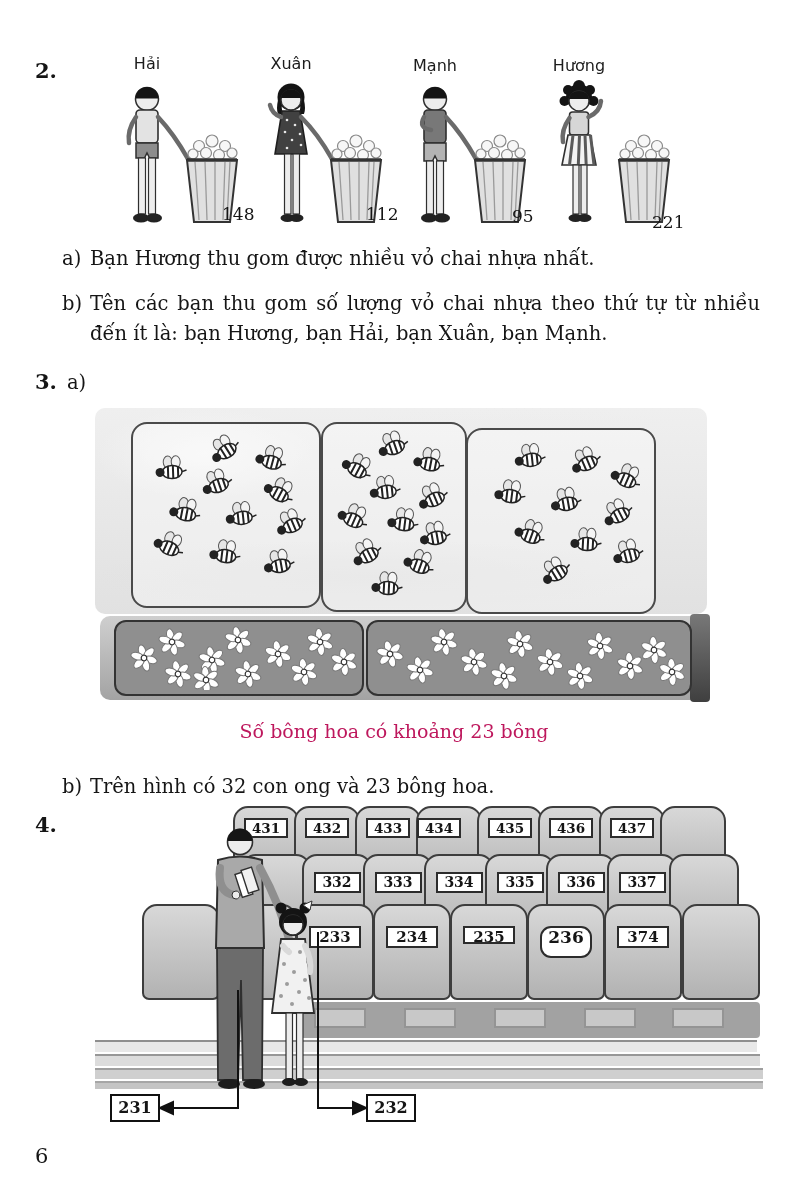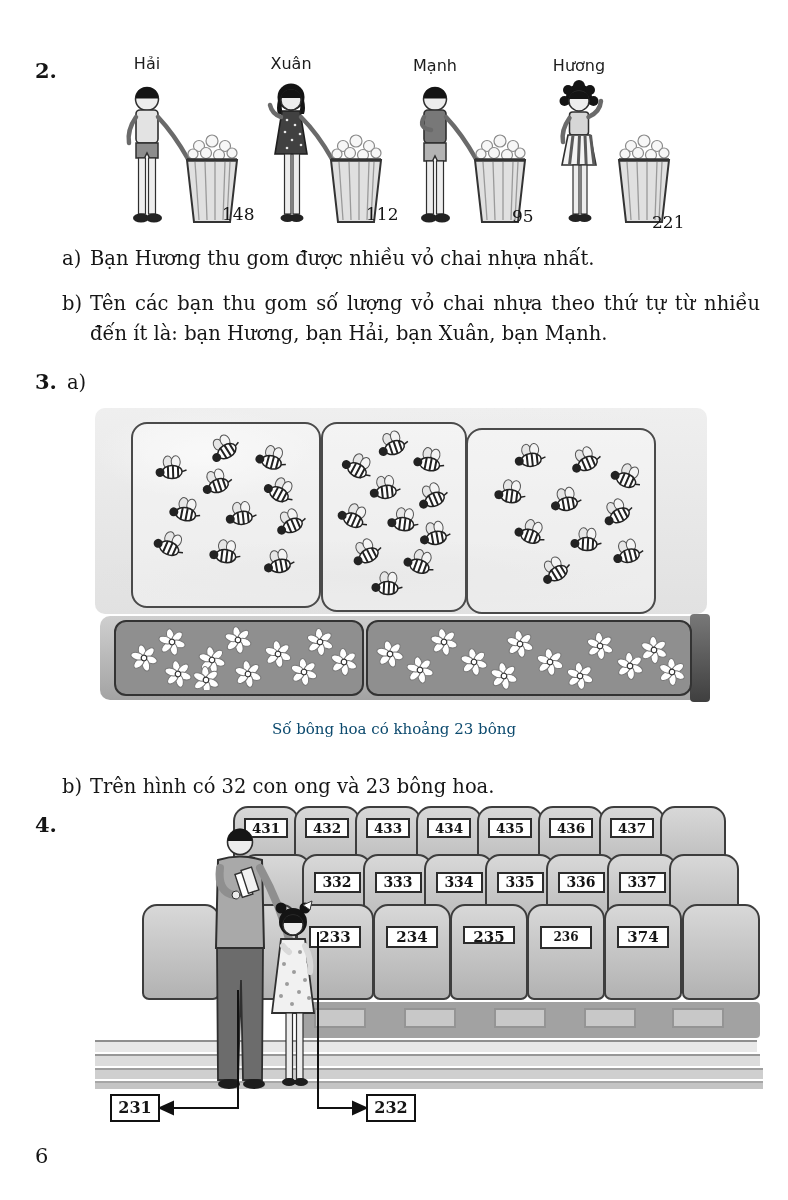--- a/index.html
+++ b/index.html
@@ -17,21 +17,21 @@
   .count{font-size:17px;}
   .cloudbg{background:
      radial-gradient(closest-side at 18% 22%, #f6f6f6, rgba(246,246,246,0)),
      radial-gradient(closest-side at 68% 12%, #ededed, rgba(237,237,237,0)),
      radial-gradient(closest-side at 45% 82%, #dedede, rgba(222,222,222,0)),
      linear-gradient(#efefef,#e1e1e1);
      border-radius:10px;}
   .panel{position:absolute;border:2px solid #4a4a4a;border-radius:16px;background:rgba(255,255,255,0.35);}
   .flowerstrip{background:linear-gradient(#cfcfcf,#a3a3a3);border-radius:10px;}
   .fpanel{position:absolute;border:2px solid #333;border-radius:12px;background:#8f8f8f;overflow:hidden;}
-  .caption{font-size:15px;color:#0c4a6e;text-align:center;width:788px;}
+  .caption{font-size:19px;color:#be185d;text-align:center;width:788px;}
   .seat{position:absolute;background:linear-gradient(180deg,#d8d8d8,#b2b2b2);
         border:2px solid #3d3d3d;border-radius:15px 15px 7px 7px;box-sizing:border-box;}
   .plate{position:absolute;background:#fff;border:2px solid #2c2c2c;font-weight:700;text-align:center;
          font-family:"DejaVu Serif","Liberation Serif",serif;box-sizing:border-box;}
   .plate.faint{background:#c8c8c8;border-color:#949494;}
   .step{position:absolute;box-sizing:border-box;}
   .callout{position:absolute;width:50px;height:28px;line-height:24px;background:#fff;border:2px solid #111;
            font-weight:700;font-size:16px;text-align:center;z-index:6;box-sizing:border-box;}
   .pageno{font-size:21px;}
 </style>
@@ -279,21 +279,21 @@
   <div class="step" style="left:95px;top:1081px;width:668px;height:8px;background:#c4c4c4;border-top:2px solid #a6a6a6;"></div>
 
   <div id="theater-seats" class="abs" style="left:0;top:0;width:788px;height:1200px;pointer-events:none;">
       <div class="seat" style="left: 233px; top: 806px; width: 66px; height: 82px; z-index: 1;"></div>
       <div class="plate" style="left: 244px; top: 818px; width: 44px; height: 20px; line-height: 16px; font-size: 13.5px; z-index: 1;">431</div>
       <div class="seat" style="left: 294px; top: 806px; width: 66px; height: 82px; z-index: 1;"></div>
       <div class="plate" style="left: 305px; top: 818px; width: 44px; height: 20px; line-height: 16px; font-size: 13.5px; z-index: 1;">432</div>
       <div class="seat" style="left: 355px; top: 806px; width: 66px; height: 82px; z-index: 1;"></div>
       <div class="plate" style="left: 366px; top: 818px; width: 44px; height: 20px; line-height: 16px; font-size: 13.5px; z-index: 1;">433</div>
       <div class="seat" style="left: 416px; top: 806px; width: 66px; height: 82px; z-index: 1;"></div>
-      <div class="plate" style="left: 427px; top: 818px; width: 44px; height: 20px; line-height: 16px; font-size: 13.5px; z-index: 1;">434</div>
+      <div class="plate" style="left: 417px; top: 818px; width: 44px; height: 20px; line-height: 16px; font-size: 13.5px; z-index: 1;">434</div>
       <div class="seat" style="left: 477px; top: 806px; width: 66px; height: 82px; z-index: 1;"></div>
       <div class="plate" style="left: 488px; top: 818px; width: 44px; height: 20px; line-height: 16px; font-size: 13.5px; z-index: 1;">435</div>
       <div class="seat" style="left: 538px; top: 806px; width: 66px; height: 82px; z-index: 1;"></div>
       <div class="plate" style="left: 549px; top: 818px; width: 44px; height: 20px; line-height: 16px; font-size: 13.5px; z-index: 1;">436</div>
       <div class="seat" style="left: 599px; top: 806px; width: 66px; height: 82px; z-index: 1;"></div>
       <div class="plate" style="left: 610px; top: 818px; width: 44px; height: 20px; line-height: 16px; font-size: 13.5px; z-index: 1;">437</div>
       <div class="seat" style="left: 660px; top: 806px; width: 66px; height: 82px; z-index: 1;"></div>
       <div class="seat" style="left: 241px; top: 854px; width: 70px; height: 88px; z-index: 2;"></div>
       <div class="seat" style="left: 302px; top: 854px; width: 70px; height: 88px; z-index: 2;"></div>
       <div class="plate" style="left: 313.5px; top: 872px; width: 47px; height: 21px; line-height: 17px; font-size: 14px; z-index: 2;">332</div>
@@ -310,21 +310,21 @@
       <div class="seat" style="left: 669px; top: 854px; width: 70px; height: 88px; z-index: 2;"></div>
       <div class="seat" style="left: 142px; top: 904px; width: 78px; height: 96px; z-index: 3;"></div>
       <div class="seat" style="left: 219px; top: 904px; width: 78px; height: 96px; z-index: 3;"></div>
       <div class="seat" style="left: 296px; top: 904px; width: 78px; height: 96px; z-index: 3;"></div>
       <div class="plate" style="left: 309px; top: 926px; width: 52px; height: 22px; line-height: 18px; font-size: 15px; z-index: 3;">233</div>
       <div class="seat" style="left: 373px; top: 904px; width: 78px; height: 96px; z-index: 3;"></div>
       <div class="plate" style="left: 386px; top: 926px; width: 52px; height: 22px; line-height: 18px; font-size: 15px; z-index: 3;">234</div>
       <div class="seat" style="left: 450px; top: 904px; width: 78px; height: 96px; z-index: 3;"></div>
       <div class="plate" style="left: 463px; top: 926px; width: 52px; height: 18px; line-height: 18px; font-size: 15px; z-index: 3;">235</div>
       <div class="seat" style="left: 527px; top: 904px; width: 78px; height: 96px; z-index: 3;"></div>
-      <div class="plate" style="left: 540px; top: 926px; width: 52px; height: 23px; line-height: 18px; font-size: 12px; z-index: 3;">236</div>
+      <div class="plate" style="left: 540px; top: 926px; width: 52px; height: 32px; line-height: 18px; font-size: 17px; z-index: 3; border-radius: 11px;">236</div>
       <div class="seat" style="left: 604px; top: 904px; width: 78px; height: 96px; z-index: 3;"></div>
       <div class="plate" style="left: 617px; top: 926px; width: 52px; height: 22px; line-height: 18px; font-size: 15px; z-index: 3;">374</div>
       <div class="seat" style="left: 682px; top: 904px; width: 78px; height: 96px; z-index: 3;"></div>
     </div>
 
   <svg class="abs" style="left:100px;top:800px;z-index:5;" width="660" height="340" viewBox="0 0 660 340">
 
     <g transform="translate(5,-2)" stroke-linecap="round">
       <circle cx="135" cy="44" r="12.5" fill="#ededed" stroke="#2f2f2f" stroke-width="1.6"></circle>
       <path d="M122.5,43 a12.5,12.5 0 0 1 25,0 z" fill="#161616"></path>

